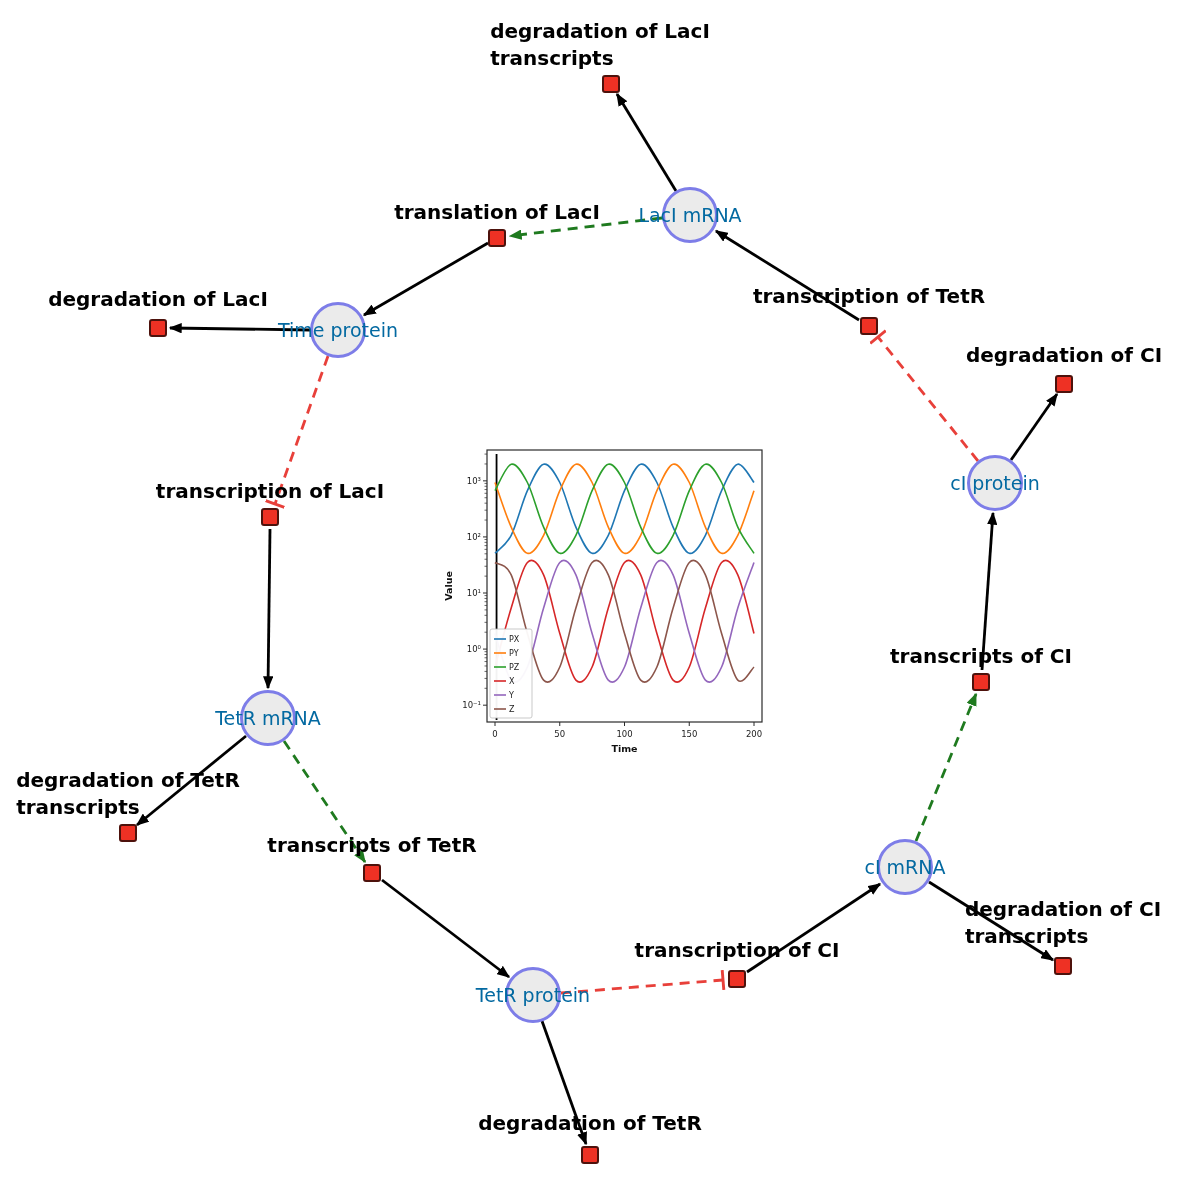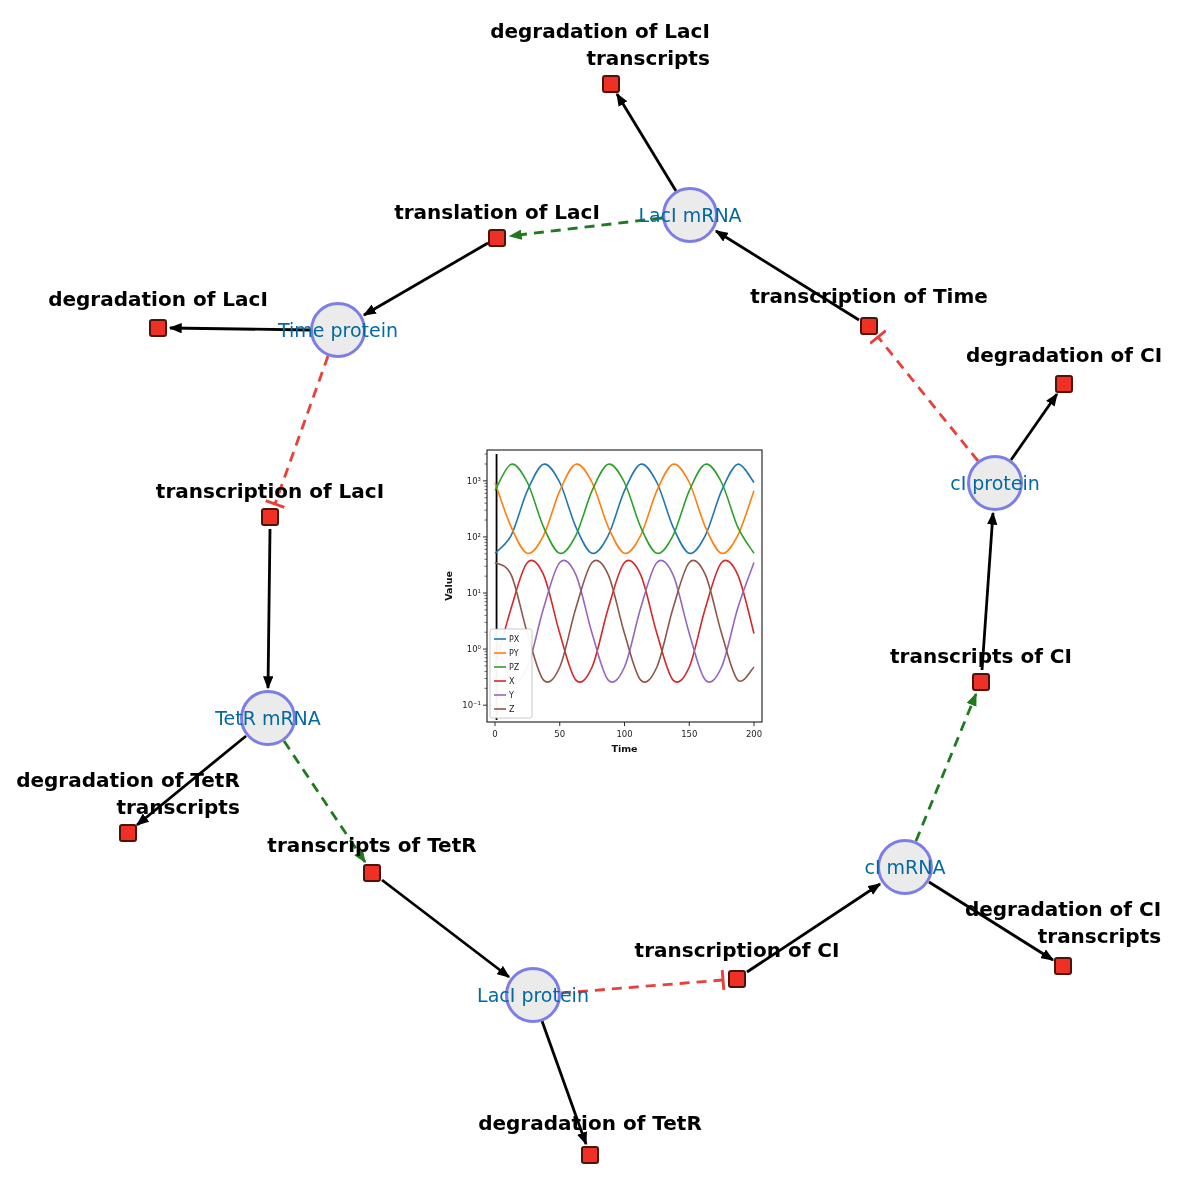--- a/index.html
+++ b/index.html
@@ -21,21 +21,21 @@
   .circle{position:absolute;left:0;top:0;width:56px;height:56px;border-radius:50%;
           background:var(--species-fill);border:3.5px solid var(--species-border);
           box-sizing:border-box;transform:translate(-50%,-50%);}
   .slabel{position:absolute;left:0;top:0;transform:translate(-50%,-50%);white-space:nowrap;
           font-size:19px;color:#0369a1;z-index:3;}
   .reaction{position:absolute;width:0;height:0;z-index:2;}
   .square{position:absolute;left:0;top:0;width:18px;height:18px;transform:translate(-50%,-50%);
           background:var(--reaction-fill);border:2.5px solid var(--reaction-border);
           border-radius:3px;box-sizing:border-box;}
   .rlabel{position:absolute;left:0;top:-12px;transform:translate(-50%,-100%);
-          font-weight:bold;font-size:20px;color:#000;white-space:nowrap;text-align:right;
+          font-weight:bold;font-size:20px;color:#000;white-space:nowrap;text-align:left;
           line-height:1.35;z-index:3;}
   #inset{position:absolute;left:437px;top:440px;width:340px;height:320px;z-index:2;}
   #chart-svg text{font-family:"DejaVu Sans","Liberation Sans",sans-serif;}
 </style>
 </head>
 <body>
 
 <div id="canvas">
 
   <svg id="edges" width="1189" height="1200" viewBox="0 0 1189 1200">
@@ -85,21 +85,21 @@
   <div class="species" style="left:268px;top:718px">
     <div class="circle"></div>
     <div class="slabel">TetR mRNA</div>
   </div>
   <div class="species" style="left:905px;top:867px">
     <div class="circle"></div>
     <div class="slabel">cI mRNA</div>
   </div>
   <div class="species" style="left:533px;top:995px">
     <div class="circle"></div>
-    <div class="slabel">LacI protein</div>
+    <div class="slabel">TetR protein</div>
   </div>
 
   <div class="reaction" style="left:611px;top:84px">
     <div class="square"></div>
     <div class="rlabel" style="left:-11px">
       <div>degradation of LacI</div>
       <div>transcripts</div>
     </div>
   </div>
   <div class="reaction" style="left:497px;top:238px">
@@ -110,21 +110,21 @@
   </div>
   <div class="reaction" style="left:158px;top:328px">
     <div class="square"></div>
     <div class="rlabel" style="top:-15px">
       <div>degradation of LacI</div>
     </div>
   </div>
   <div class="reaction" style="left:869px;top:326px">
     <div class="square"></div>
     <div class="rlabel" style="top:-16px">
-      <div>transcription of Time</div>
+      <div>transcription of TetR</div>
     </div>
   </div>
   <div class="reaction" style="left:1064px;top:384px">
     <div class="square"></div>
     <div class="rlabel" style="top:-15px">
       <div>degradation of CI</div>
     </div>
   </div>
   <div class="reaction" style="left:270px;top:517px">
     <div class="square"></div>

